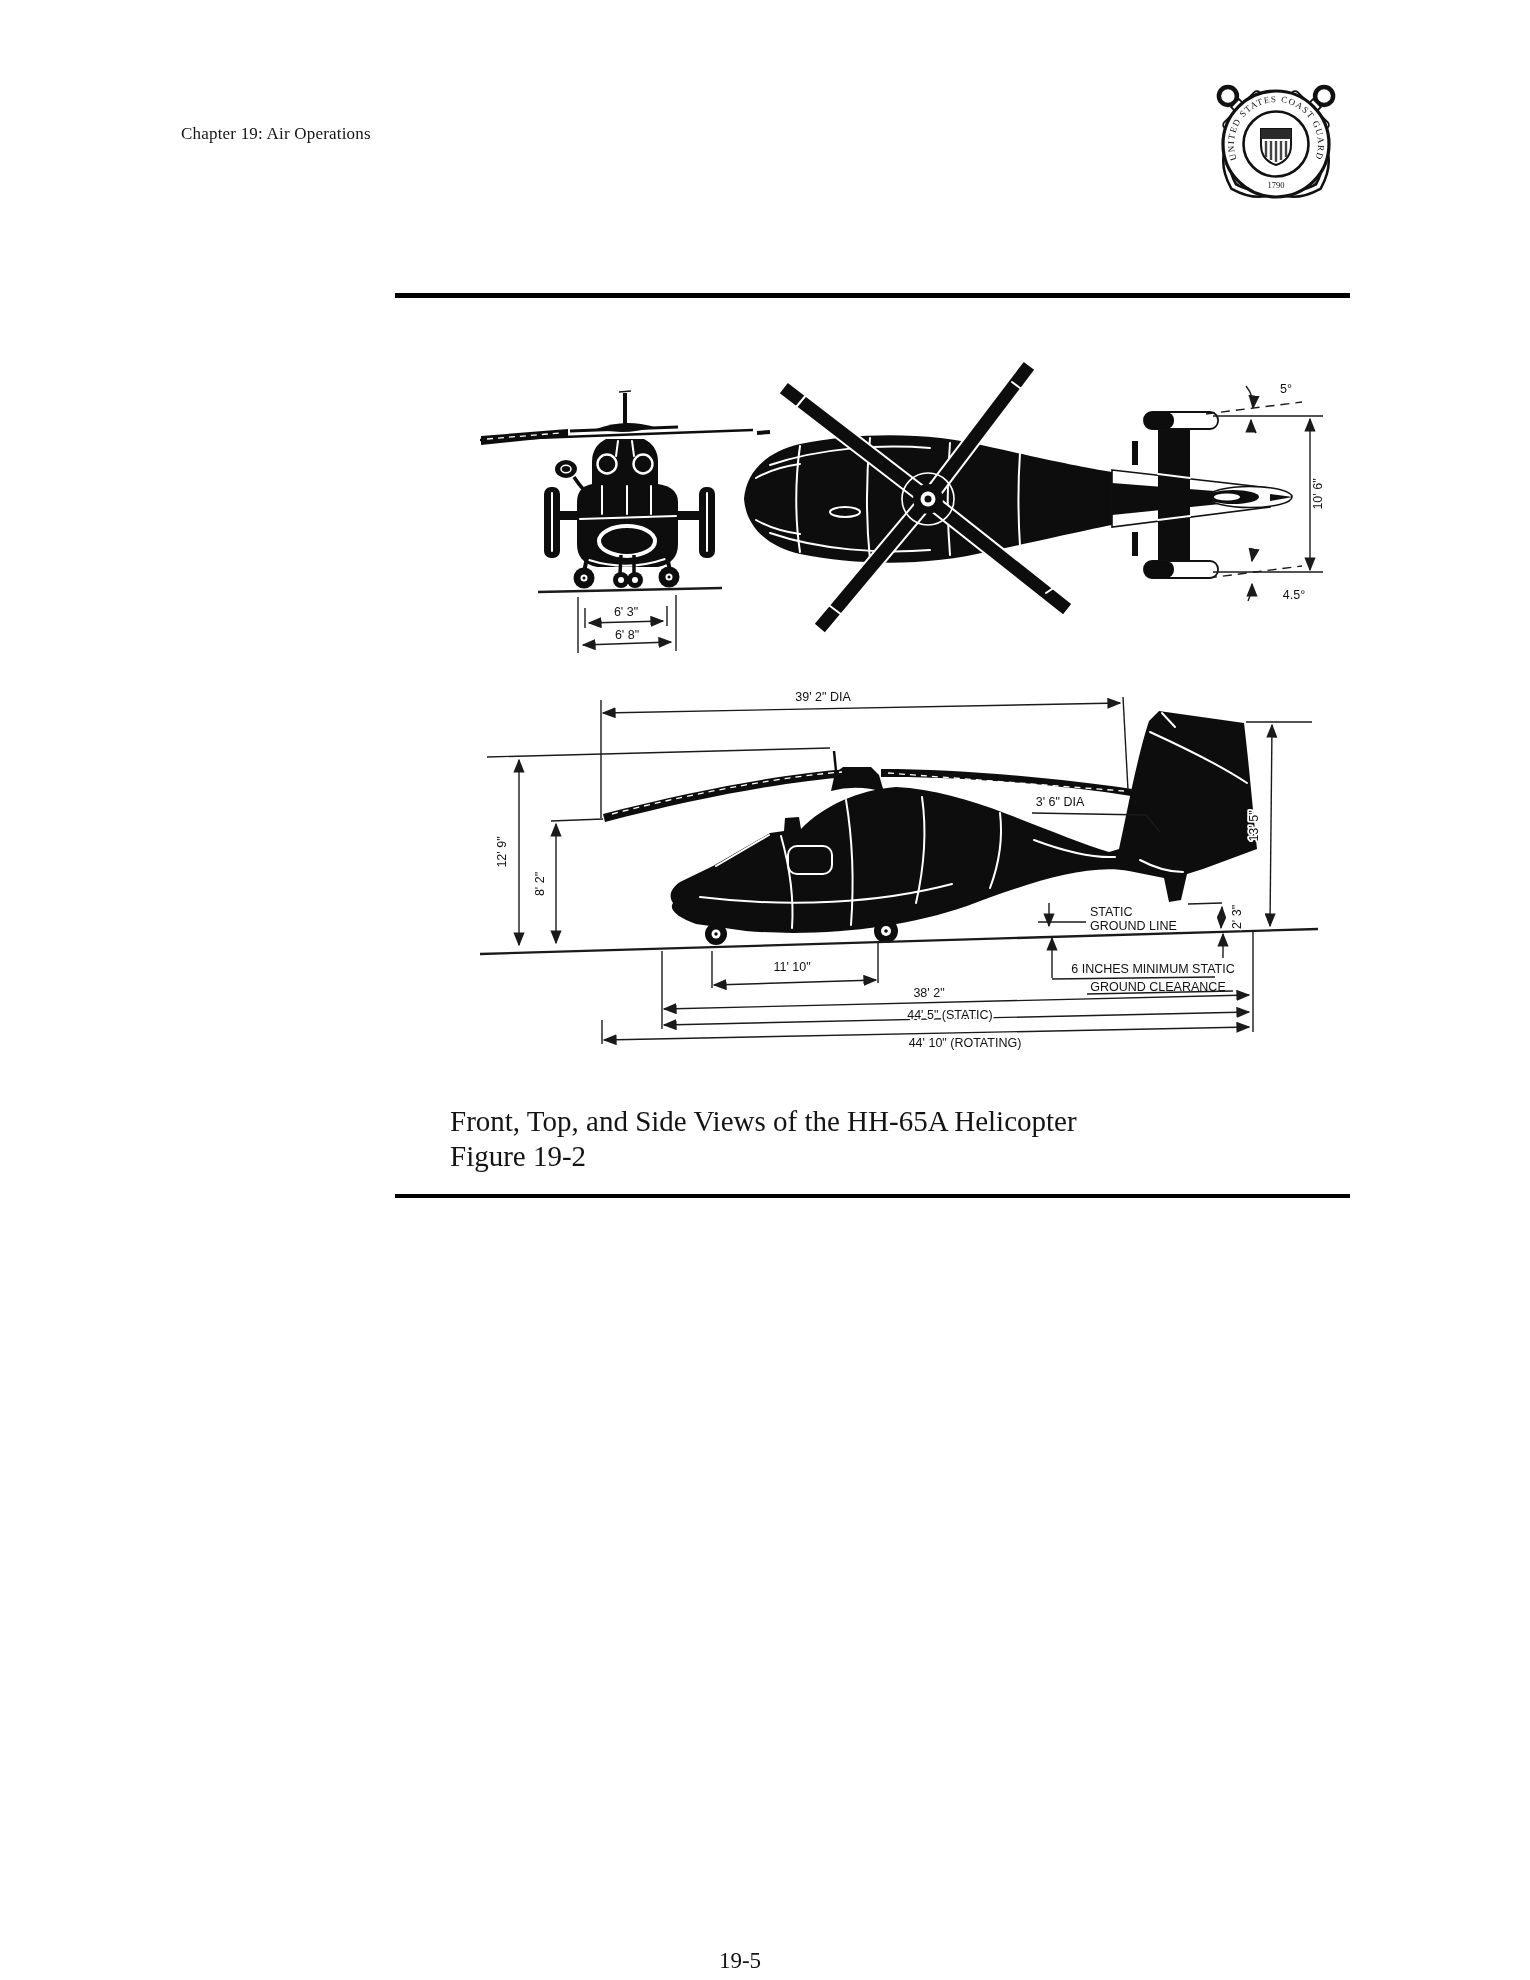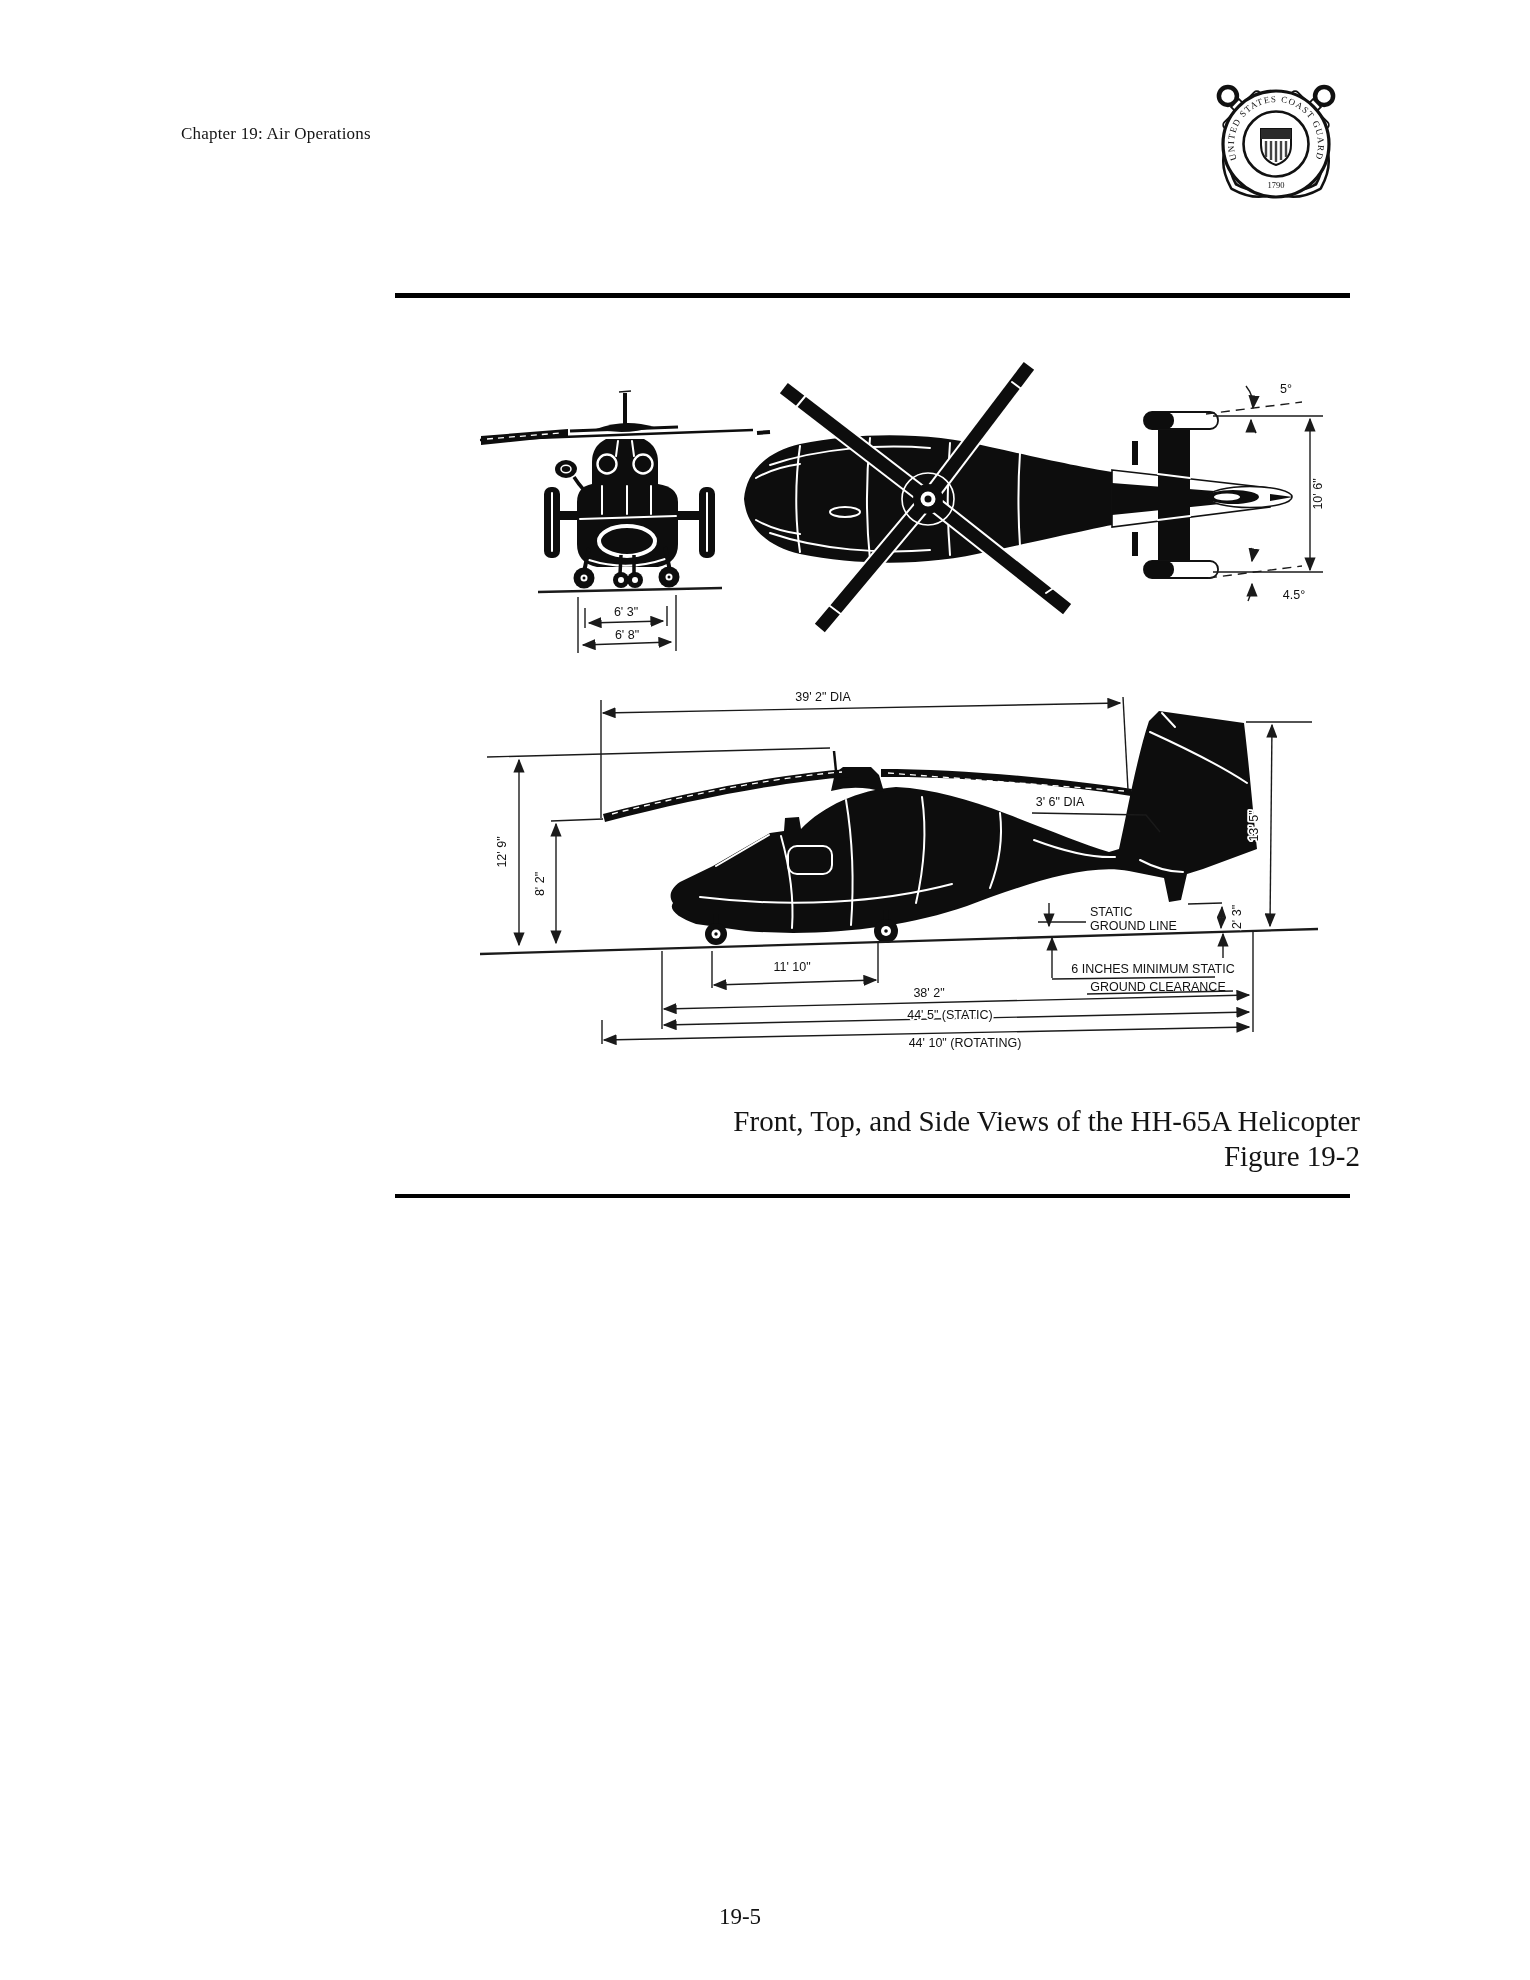--- a/index.html
+++ b/index.html
@@ -5,26 +5,26 @@
   html,body{margin:0;padding:0;}
   body{
     width:1530px;height:1980px;position:relative;background:#ffffff;
     font-family:"Liberation Serif",serif;color:#111;
   }
   .abs{position:absolute;}
   #header-text{
     left:181px;top:124px;font-size:17px;letter-spacing:0.2px;color:#141414;
   }
   #caption-block{
-    left:450px;top:1104px;width:910px;text-align:right;color:#141414;
+    left:450px;top:1104px;width:910px;text-align:left;color:#141414;
   }
   #caption-line1{font-size:29px;line-height:34px;}
   #caption-line2{font-size:29px;line-height:36px;}
   #page-number{
-    left:690px;top:1904px;width:100px;text-align:center;font-size:23px;color:#141414;
+    left:690px;top:1948px;width:100px;text-align:center;font-size:23px;color:#141414;
   }
   .rule{position:absolute;background:#000;}
   #rule-top{left:395px;top:293px;width:955px;height:5px;}
   #rule-bottom{left:395px;top:1194px;width:955px;height:4px;}
   svg{position:absolute;left:0;top:0;}
   .ln{stroke:#1a1a1a;stroke-width:1.7;fill:none;}
   .thin{stroke-width:1.4;}
   .thick{stroke-width:2.3;}
   .sil{fill:#0d0d0d;stroke:none;}
   .wl{stroke:#fff;stroke-width:2;fill:none;stroke-linecap:round;}

